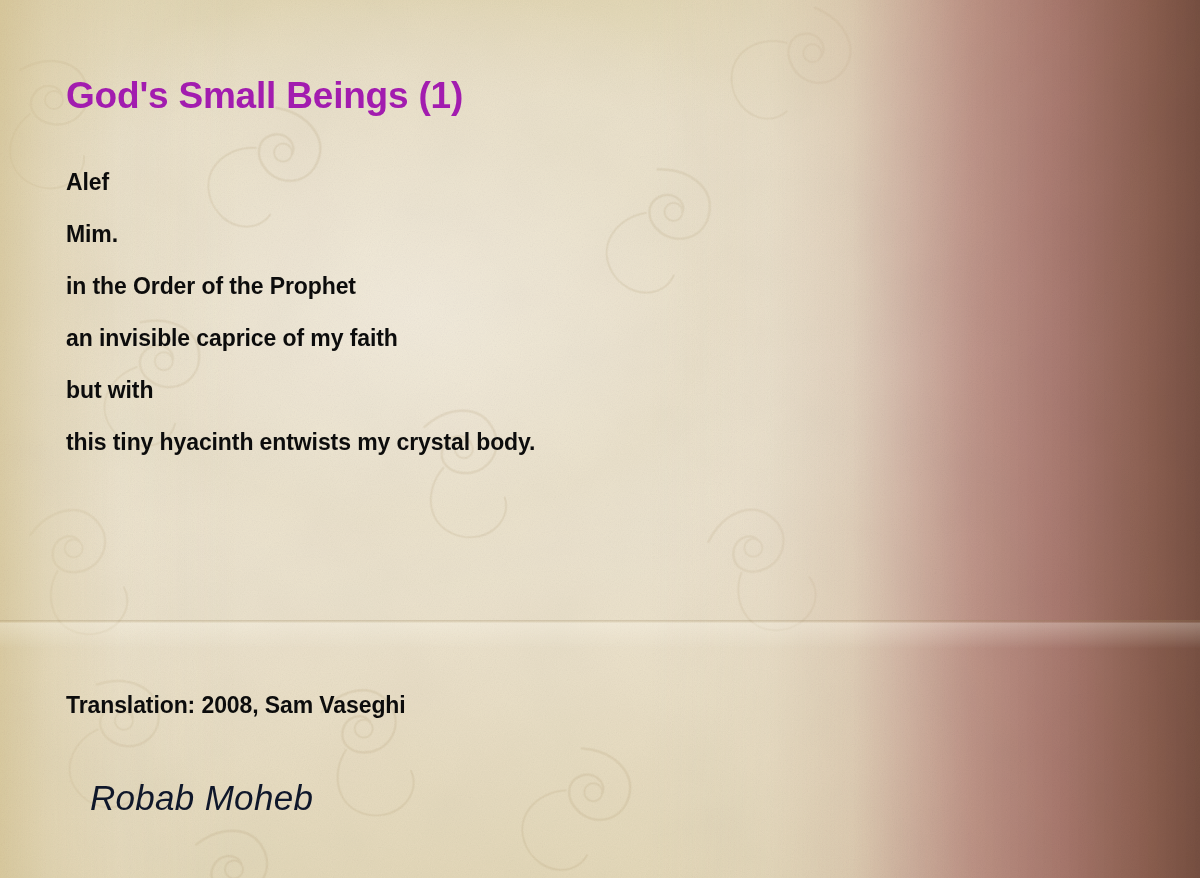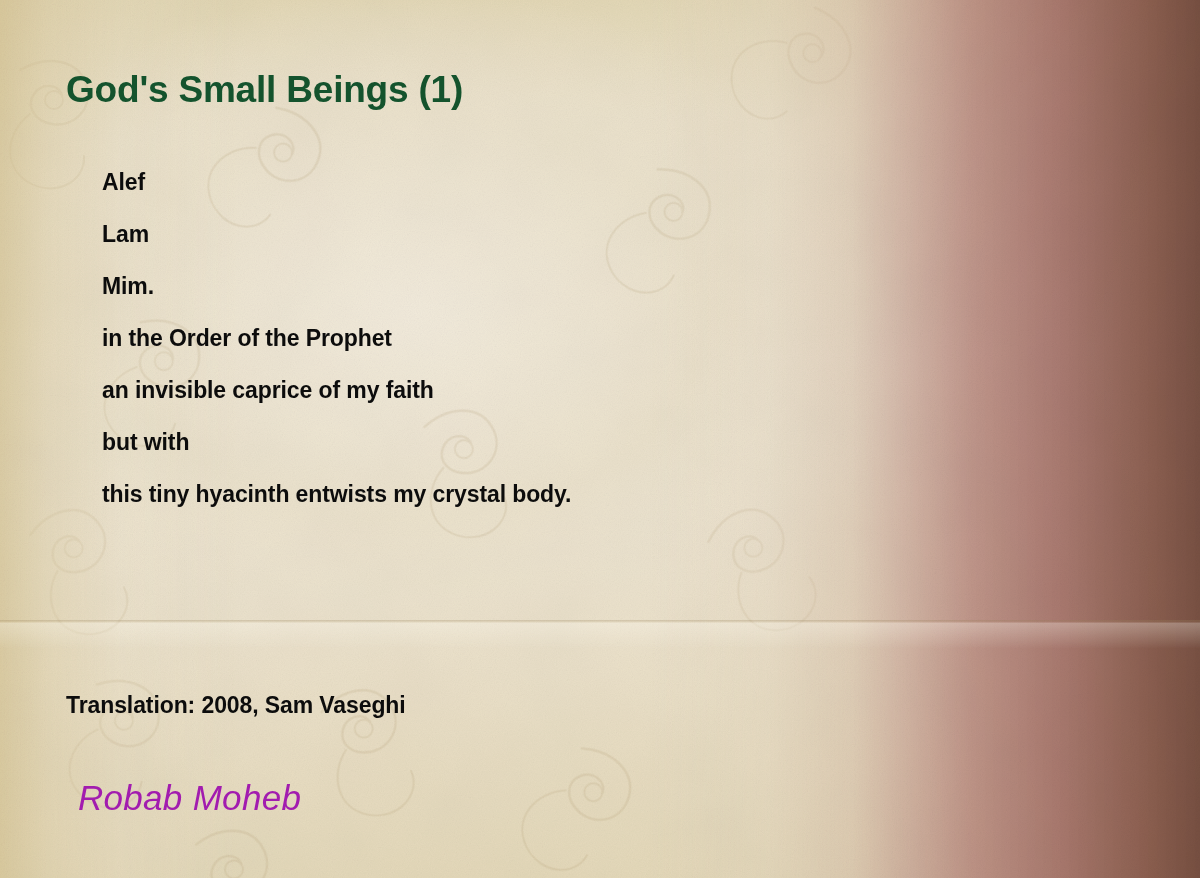--- a/index.html
+++ b/index.html
@@ -102,65 +102,64 @@
   .content {
     position: absolute;
     left: 0; top: 0;
     width: 1200px;
     height: 878px;
   }
 
   #poem-title {
     position: absolute;
     left: 66px;
-    top: 44px;
+    top: 50px;
     font-size: 37px;
     font-weight: bold;
-    color: #14532d;
+    color: #a21caf;
     letter-spacing: -0.2px;
     white-space: nowrap;
   }
 
   #poem-body {
     position: absolute;
     left: 66px;
     top: 156px;
     width: 820px;
   }
   .poem-line {
     font-size: 23px;
     font-weight: bold;
     color: #0c0c0c;
     line-height: 52px;
     height: 52px;
     white-space: nowrap;
     letter-spacing: -0.1px;
-    margin-left: 36px;
   }
 
   #translation-credit {
     position: absolute;
     left: 66px;
     top: 672px;
     font-size: 23px;
     font-weight: bold;
     color: #0c0c0c;
     white-space: nowrap;
     letter-spacing: -0.1px;
     margin-top: 20px;
   }
 
   #author-name {
     position: absolute;
-    left: 78px;
+    left: 90px;
     top: 778px;
     font-size: 35px;
     font-style: italic;
     font-weight: normal;
-    color: #a21caf;
+    color: #0f172a;
     white-space: nowrap;
     letter-spacing: 0.3px;
   }
 </style>
 </head>
 <body>
 
 <div id="poem-card">
 
   <div class="bg-layer bg-base"></div>
@@ -349,21 +348,20 @@
 
   <div class="seam"></div>
   <div class="seam-glow"></div>
 
   <div class="content">
 
     <h1 id="poem-title">God's Small Beings (1)</h1>
 
     <div id="poem-body">
       <div class="poem-line">Alef</div>
-      <div class="poem-line">Lam</div>
       <div class="poem-line">Mim.</div>
       <div class="poem-line">in the Order of the Prophet</div>
       <div class="poem-line">an invisible caprice of my faith</div>
       <div class="poem-line">but with</div>
       <div class="poem-line">this tiny hyacinth entwists my crystal body.</div>
     </div>
 
     <div id="translation-credit">Translation: 2008, Sam Vaseghi</div>
 
     <div id="author-name">Robab Moheb</div>

